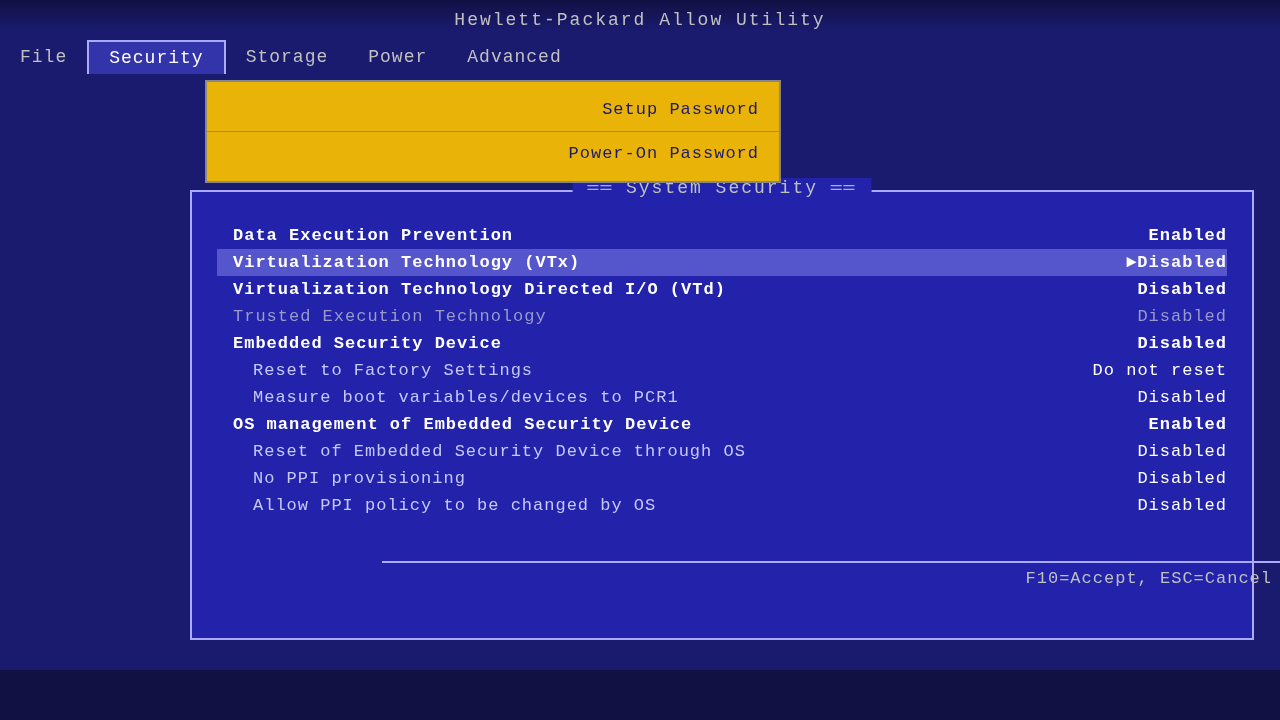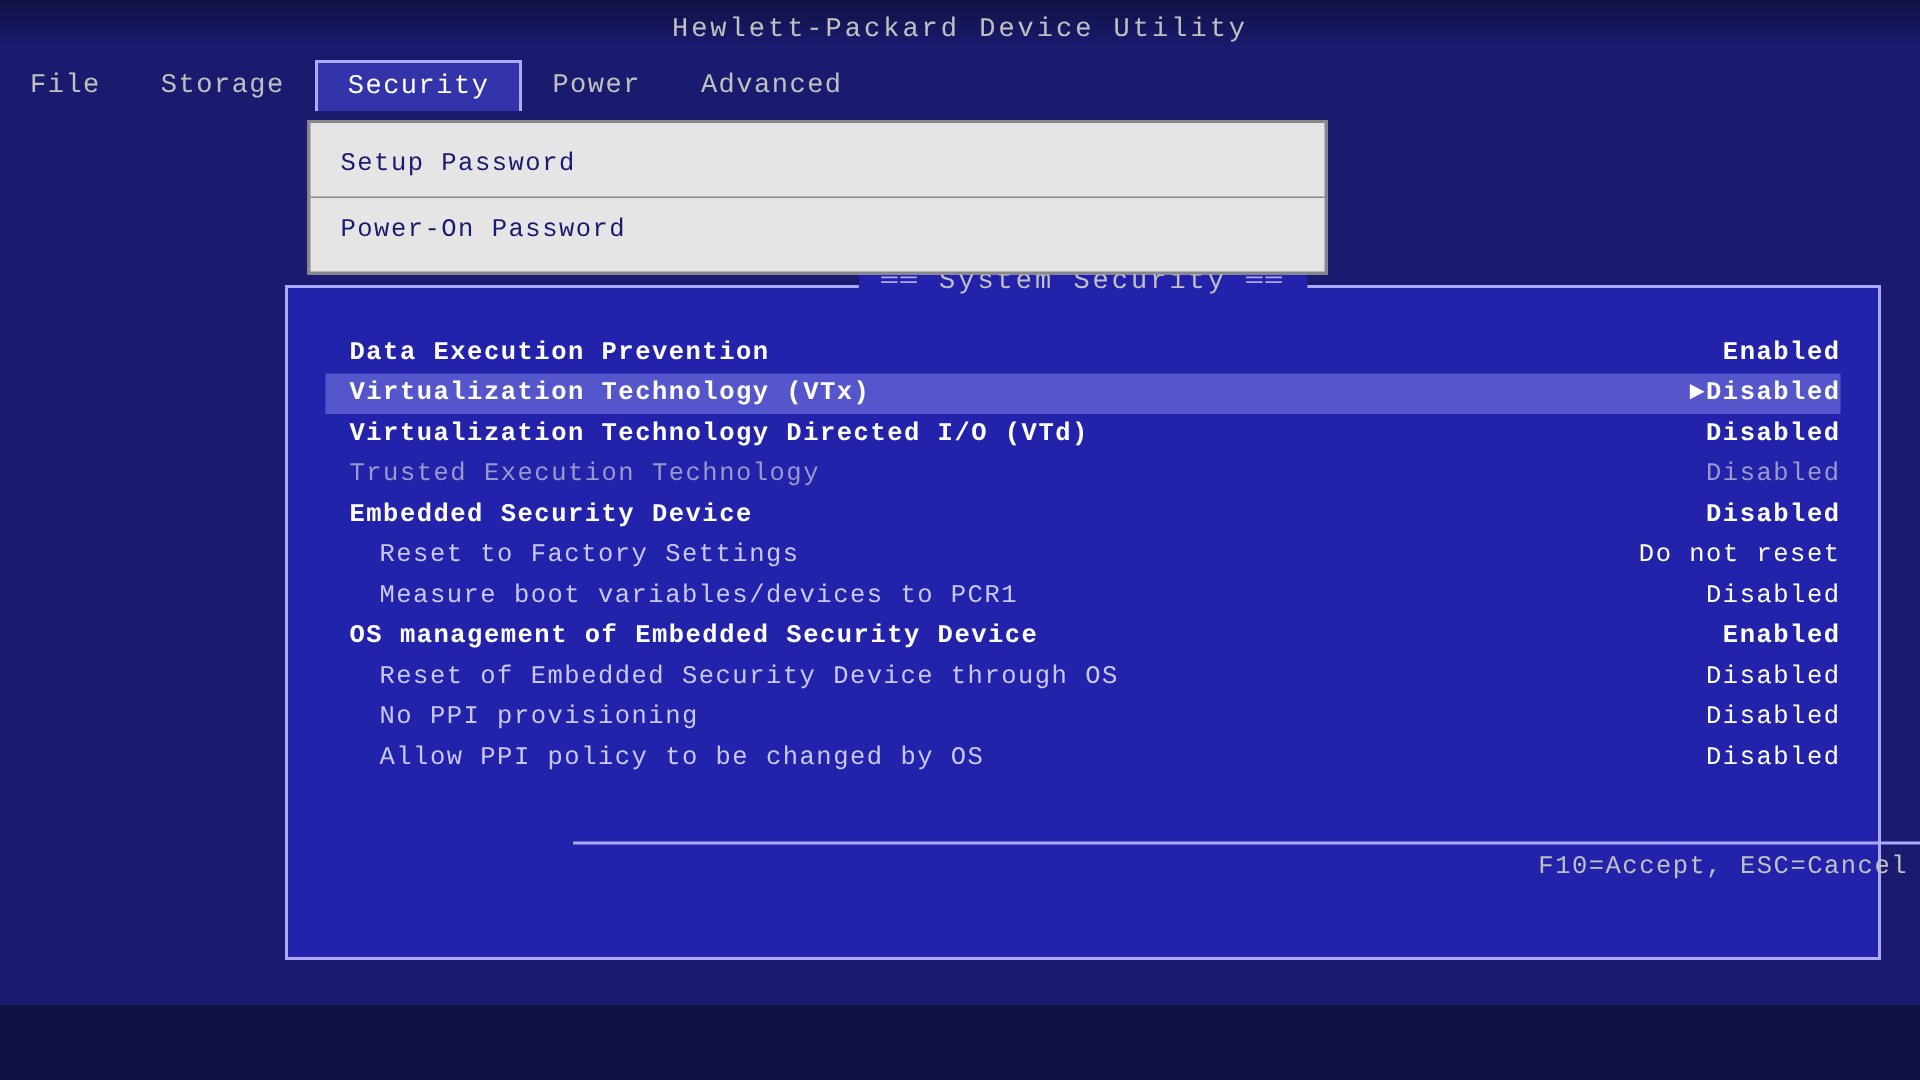--- a/index.html
+++ b/index.html
@@ -59,25 +59,26 @@
       border-top: 2px solid #aaaaff;
       border-left: 2px solid #aaaaff;
       border-right: 2px solid #aaaaff;
     }
 
     
     .security-dropdown {
       position: absolute;
       top: 80px;
       left: 205px;
-      width: 680px;
-      background-color: #e5e5e5;
+      width: 576px;
+      background-color: #eab308;
       border: 2px solid #888888;
       padding: 10px 0;
       z-index: 10;
+      text-align: right;
     }
 
     .dropdown-item {
       color: #1a1a6e;
       font-size: 17px;
       padding: 8px 20px;
       letter-spacing: 1px;
       cursor: pointer;
     }
 
@@ -202,27 +203,27 @@
       width: 100%;
       height: 50px;
       background-color: #111144;
     }
   </style>
 </head>
 <body>
 
 <div class="top-bar"></div>
 
-<div class="title-bar">Hewlett-Packard Device Utility</div>
+<div class="title-bar">Hewlett-Packard Allow Utility</div>
 
 <div class="menu-bar">
 
 <div class="menu-item">File</div>
+    <div class="menu-item active">Security</div>
     <div class="menu-item">Storage</div>
-    <div class="menu-item active">Security</div>
     <div class="menu-item">Power</div>
     <div class="menu-item">Advanced</div>
   </div>
 
 <div class="security-dropdown">
 
 <div class="dropdown-item">Setup Password</div>
     <div class="dropdown-divider"></div>
     <div class="dropdown-item">Power-On Password</div>
   </div>

